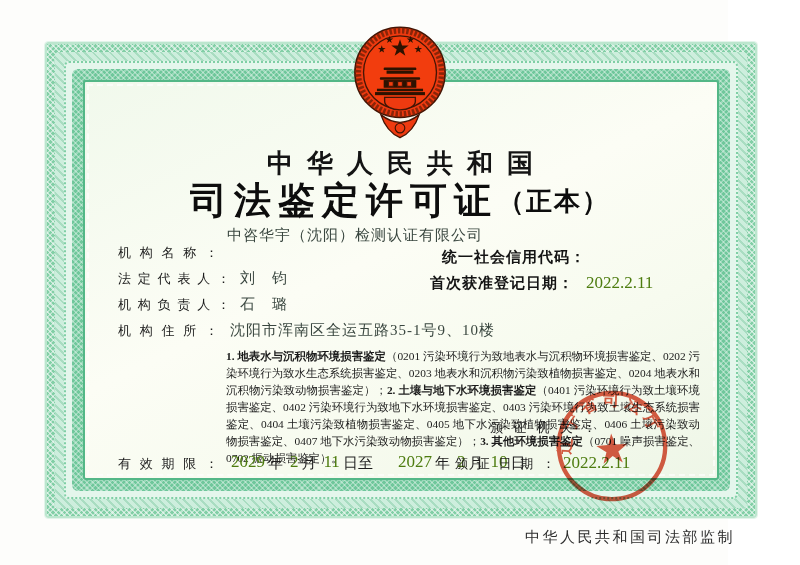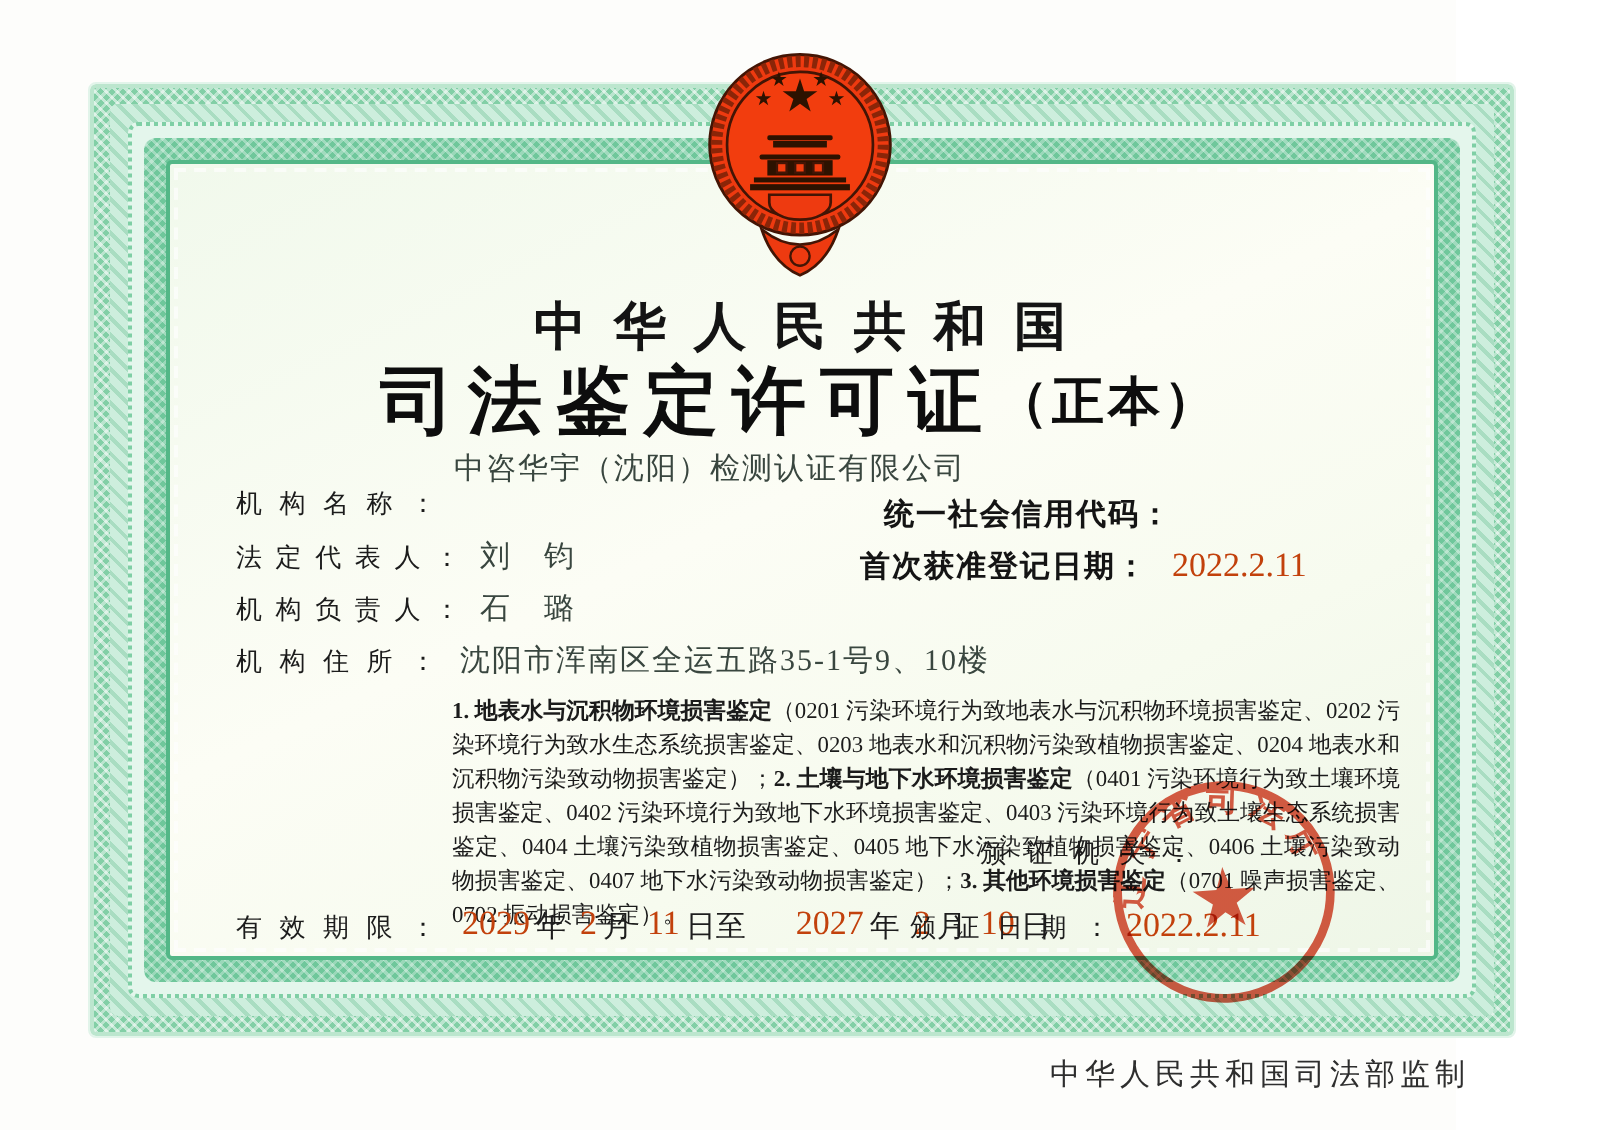--- a/index.html
+++ b/index.html
@@ -32,21 +32,21 @@
   .t-country{position:absolute;left:0;top:146px;width:800px;text-align:center;
     font-weight:700;font-size:26px;letter-spacing:14px;text-indent:14px;color:#141414;}
   .t-title{position:absolute;left:0;top:176px;width:800px;text-align:center;color:#0d0d0d;}
   .t-title .big{font-weight:700;font-size:37px;letter-spacing:7px;vertical-align:middle;}
   .t-title .paren{font-weight:700;font-size:26px;letter-spacing:2px;vertical-align:middle;}
 
   .flabel{display:inline-block;width:100px;text-align:justify;text-align-last:justify;
     font-size:13px;color:#1c1c1c;}
   .rlabel{font-weight:700;font-size:15px;color:#141414;letter-spacing:1px;}
   .hand{font-size:15px;color:#39463f;letter-spacing:1px;}
-  .typed{font-family:"Liberation Serif",serif;font-size:17px;color:#c2410c;}
+  .typed{font-family:"Liberation Serif",serif;font-size:17px;color:#4d7c0f;}
   .scope{position:absolute;left:226px;top:348px;width:474px;margin:0;
     font-size:11.4px;line-height:17px;text-align:justify;color:#1b1b1b;}
   .scope .bold{font-weight:700;}
   .footer-note{position:absolute;left:500px;top:528px;width:260px;text-align:center;
     font-size:15px;letter-spacing:2.5px;color:#2e2e2e;}
 
   .valnum{padding:0 3px;position:relative;top:-1px;}
   .valunit{font-size:15px;color:#1d1d1d;}
   .gap{display:inline-block;width:14px;}
 

